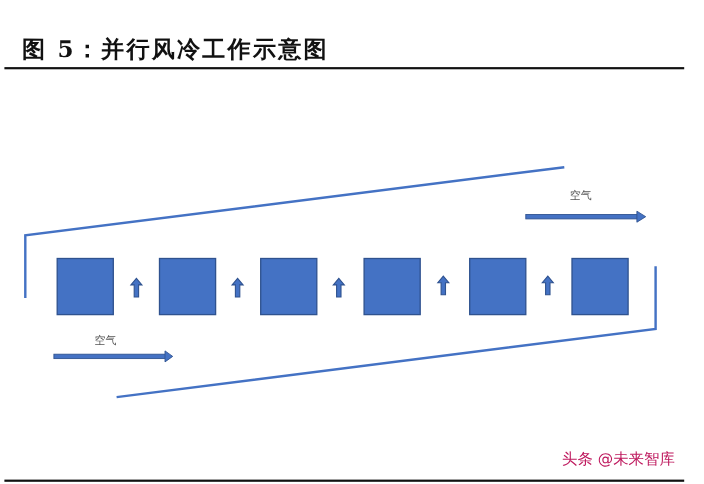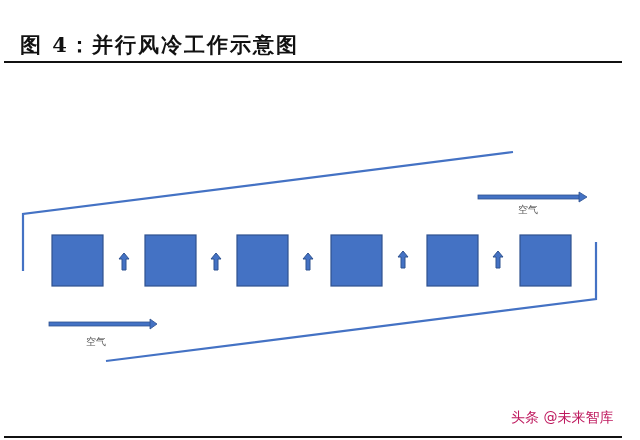--- a/index.html
+++ b/index.html
@@ -1,26 +1,26 @@
 <!DOCTYPE html>
 <html><head>
   <meta charset="utf-8">
   <style>
     html, body { margin: 0; padding: 0; background: #ffffff; }
     body { width: 640px; height: 440px; position: relative; overflow: hidden; font-family: "DejaVu Sans", sans-serif; }
     .title { position: absolute; left: 20px; top: 31px; font-family: "DejaVu Serif", serif; font-weight: bold; font-size: 21px; color: #111; letter-spacing: 2px; white-space: nowrap; }
     .rule { position: absolute; left: 4px; width: 618px; height: 2px; background: #111; }
     .diagram { position: absolute; left: 0; top: 0; }
-    .label { position: absolute; font-size: 10px; color: #555; white-space: nowrap; margin-top: 32px; }
+    .label { position: absolute; font-size: 10px; color: #555; white-space: nowrap; }
     .watermark { position: absolute; left: 511px; top: 409px; font-size: 14px; color: #be185d; white-space: nowrap; }
   </style>
 </head>
 <body>
 
-<div class="title">图 4：并行风冷工作示意图</div>
+<div class="title">图 5：并行风冷工作示意图</div>
 <div class="rule" style="top:61px"></div>
 
 <svg class="diagram" width="640" height="440">
 
   <polyline points="23,271 23,214 513,152" fill="none" stroke="#4472c4" stroke-width="2.2"></polyline>
 
   <polyline points="596,242 596,299 106,361" fill="none" stroke="#4472c4" stroke-width="2.2"></polyline>
 
   <g>
     <rect x="52" y="235" width="51" height="51" fill="#4472c4" stroke="#2f528f" stroke-width="1.2"></rect>

